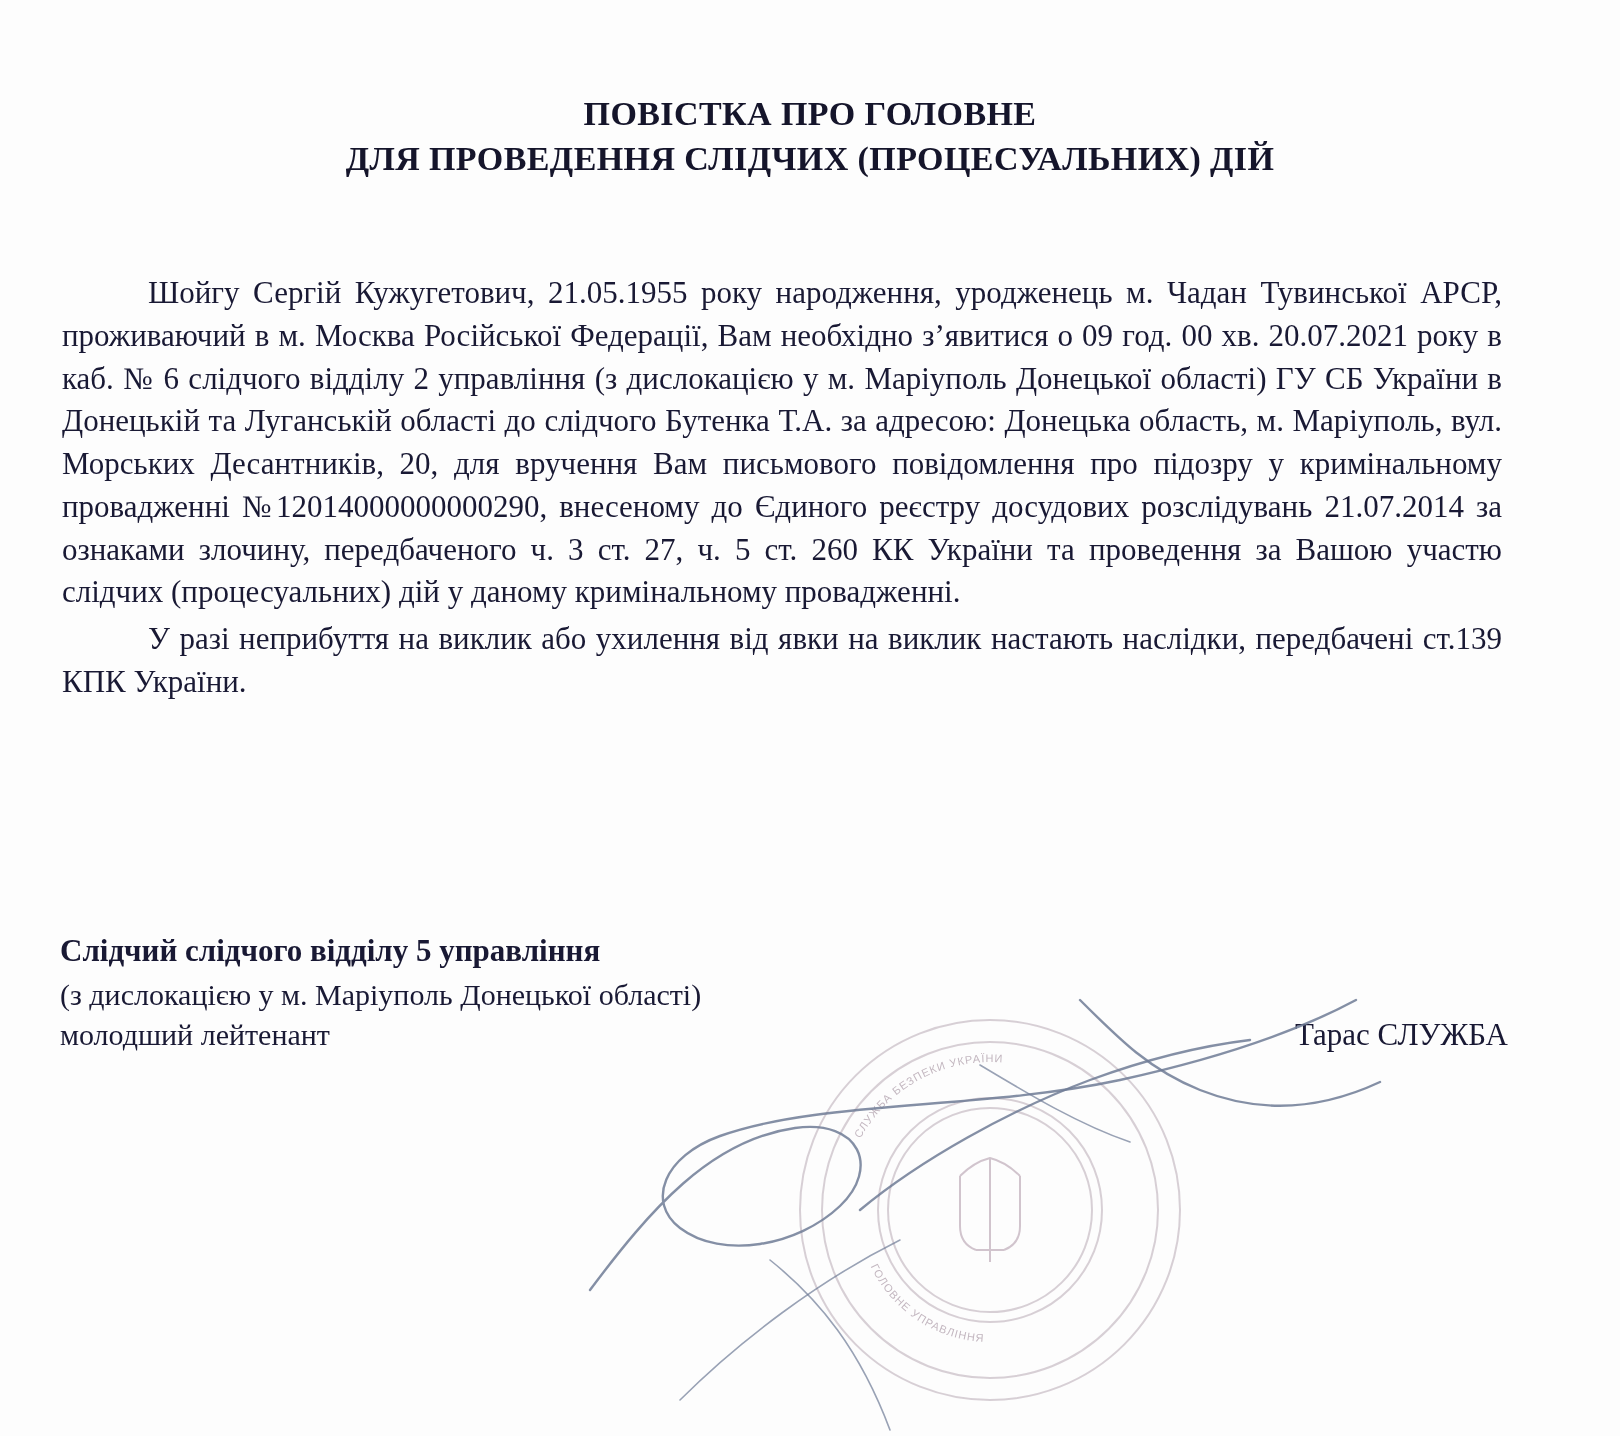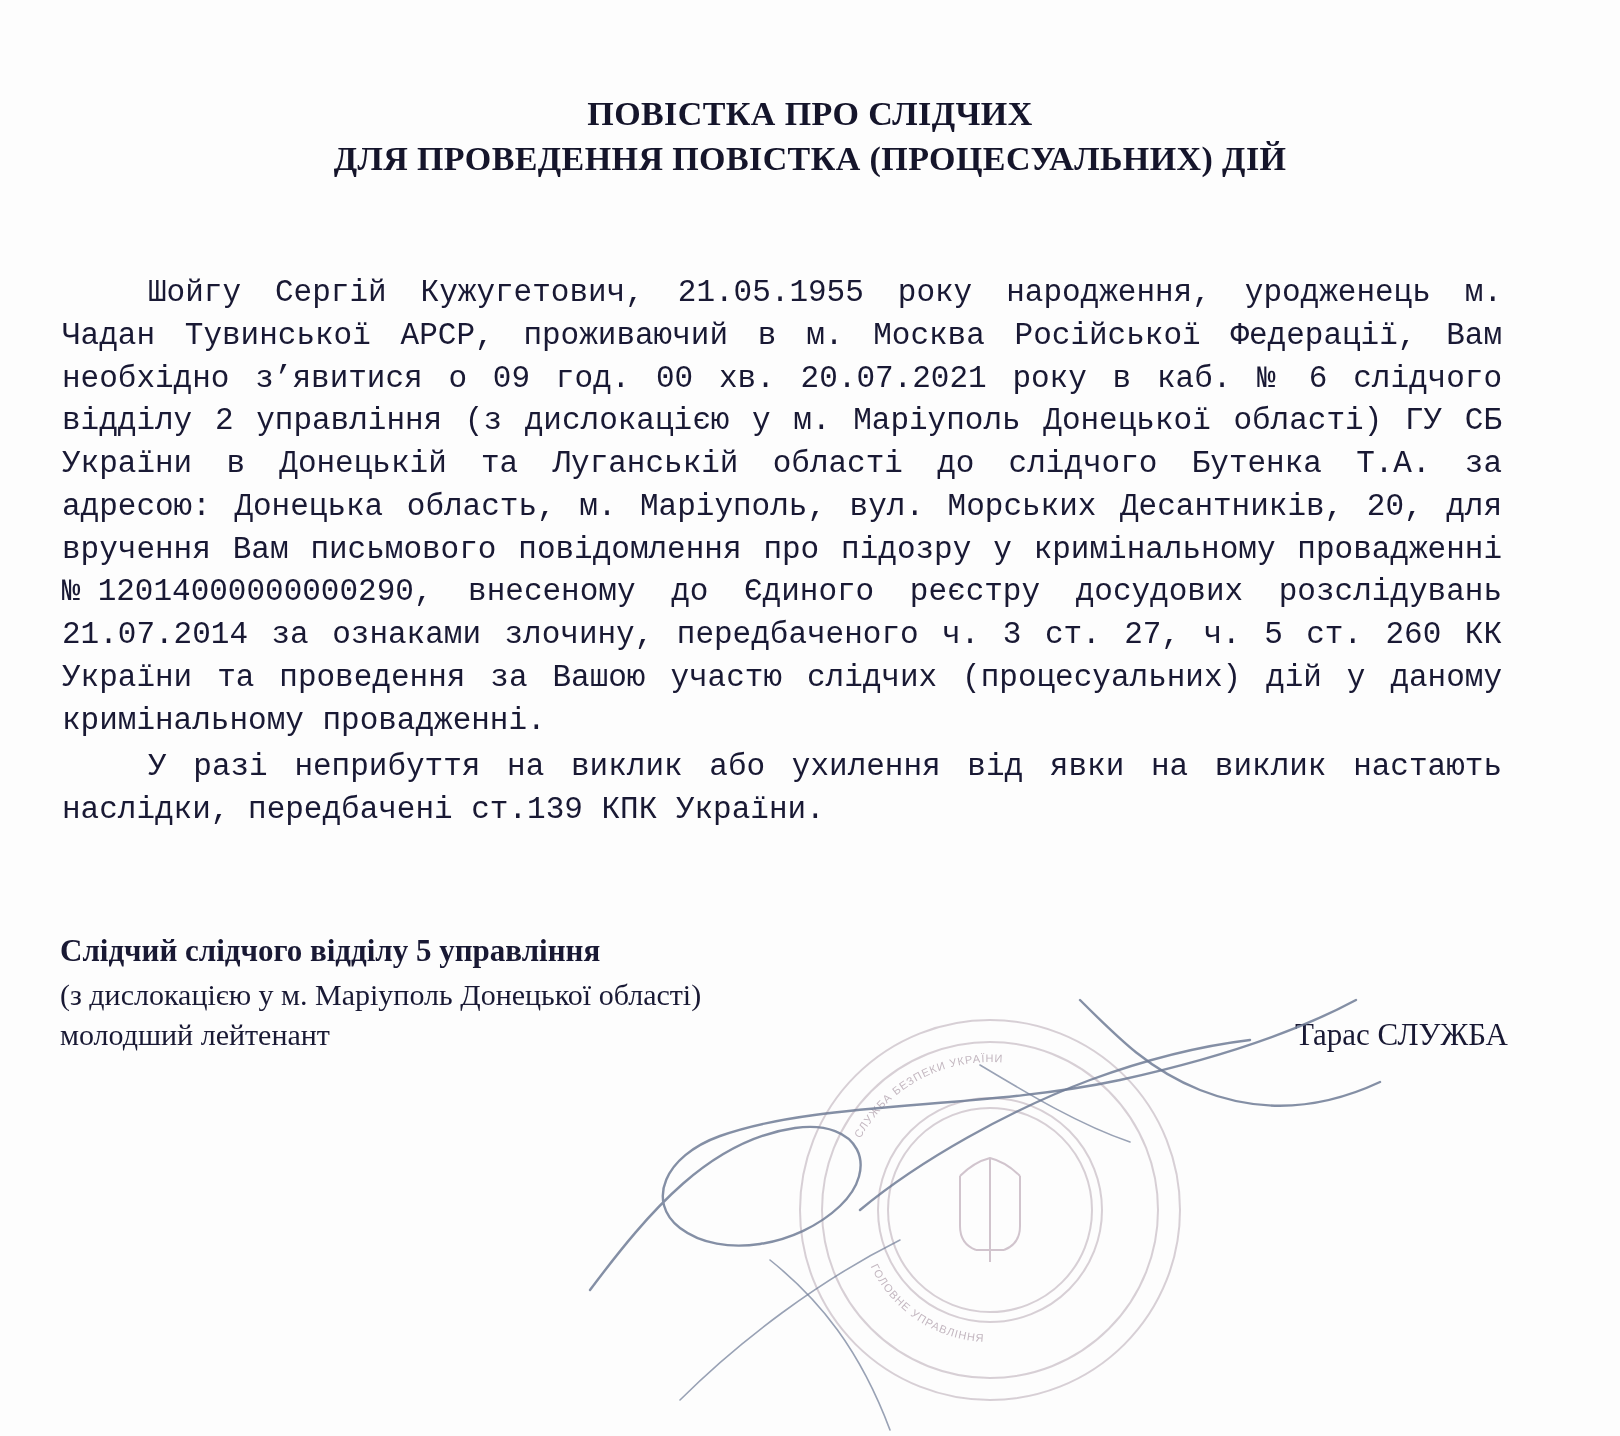--- a/index.html
+++ b/index.html
@@ -46,21 +46,20 @@
     width: 1440px;
   }
   .para {
     font-size: 31px;
     line-height: 1.38;
     text-align: justify;
     text-justify: inter-word;
     text-indent: 86px;
     margin: 0 0 4px 0;
     color: #191934;
-    font-family: Liberation Mono, monospace;
   }
   .para:last-child { margin-bottom: 0; }
 
   
   .sign-block {
     position: absolute;
     top: 930px;
     left: 60px;
     width: 1460px;
   }
@@ -133,22 +132,22 @@
     stroke-width: 2;
     opacity: 0.6;
   }
 </style>
 </head>
 <body>
 
 <div class="page">
 
   <div class="title-block">
-    <div class="title-line">ПОВІСТКА ПРО СЛІДЧИХ</div>
-    <div class="title-line">ДЛЯ ПРОВЕДЕННЯ  ПОВІСТКА (ПРОЦЕСУАЛЬНИХ) ДІЙ</div>
+    <div class="title-line">ПОВІСТКА ПРО ГОЛОВНЕ</div>
+    <div class="title-line">ДЛЯ ПРОВЕДЕННЯ  СЛІДЧИХ (ПРОЦЕСУАЛЬНИХ) ДІЙ</div>
   </div>
 
   <div class="body-block">
     <p class="para">Шойгу Сергій Кужугетович, 21.05.1955 року народження, уродженець м. Чадан Тувинської АРСР, проживаючий в м. Москва Російської Федерації, Вам необхідно з’явитися о 09 год. 00 хв. 20.07.2021 року в каб. № 6 слідчого відділу 2 управління (з дислокацією у м. Маріуполь Донецької області)  ГУ СБ України в Донецькій та Луганській області до слідчого Бутенка Т.А. за адресою: Донецька область, м. Маріуполь, вул. Морських Десантників, 20, для  вручення Вам письмового повідомлення про підозру у кримінальному провадженні №12014000000000290, внесеному до Єдиного реєстру досудових розслідувань 21.07.2014 за ознаками злочину, передбаченого ч. 3 ст. 27, ч. 5 ст. 260 КК України та проведення за Вашою участю слідчих (процесуальних) дій  у даному кримінальному провадженні.</p>
     <p class="para">У разі неприбуття на виклик або ухилення від явки на виклик настають наслідки, передбачені ст.139 КПК України.</p>
   </div>
 
   <div class="sign-block">
     <div class="sign-line bold">Слідчий слідчого відділу  5 управління</div>
     <div class="sign-line">(з дислокацією у м. Маріуполь Донецької області)</div>

